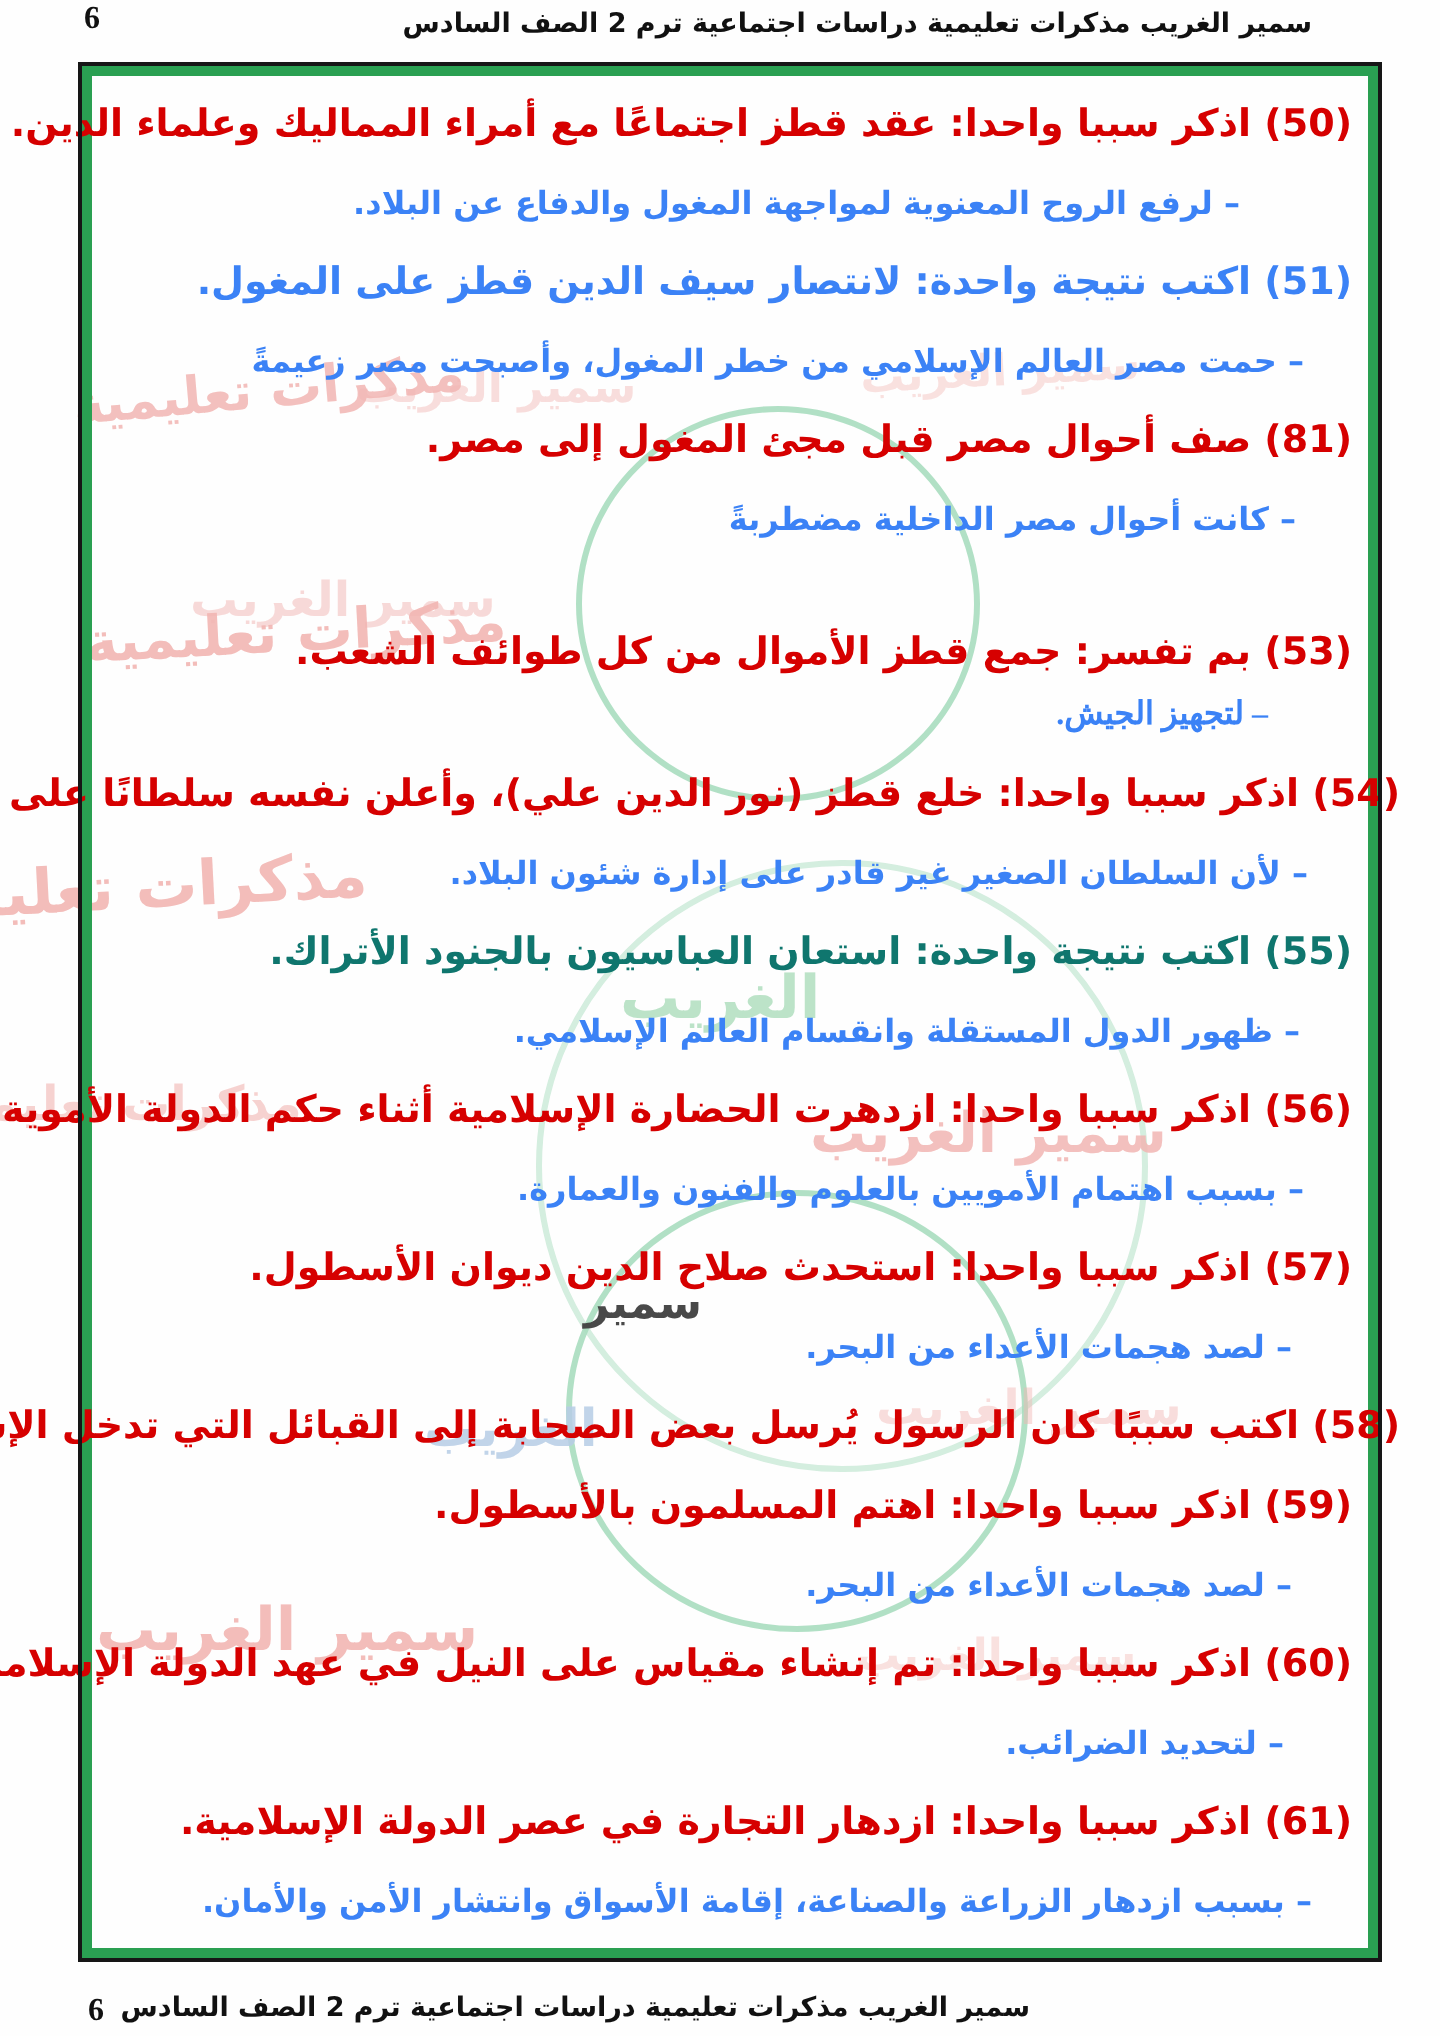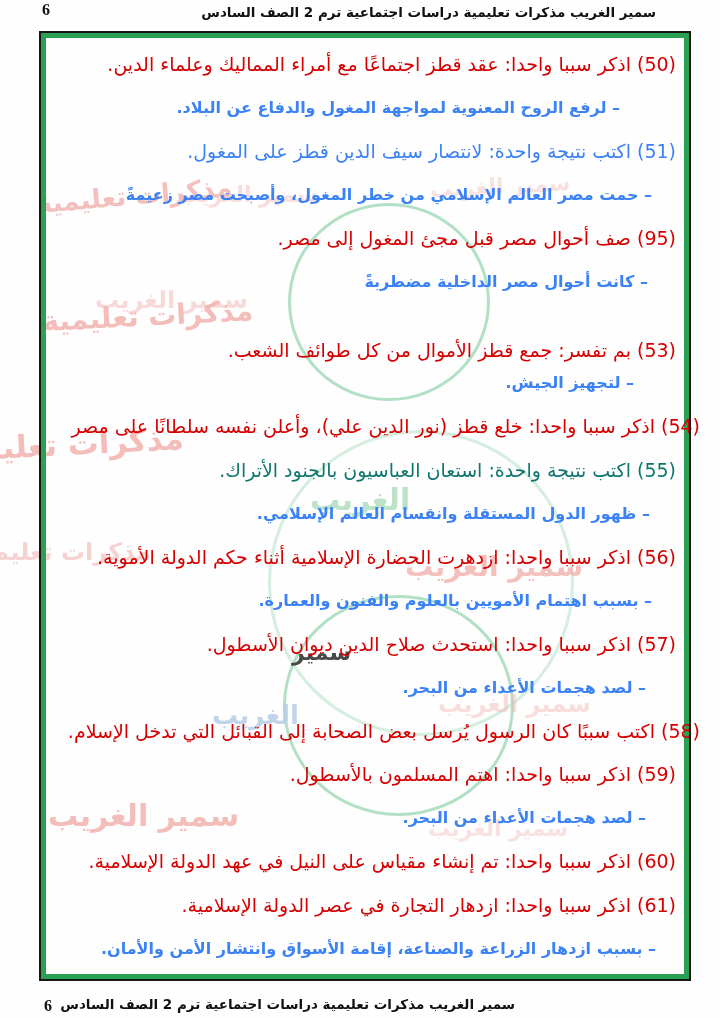--- a/index.html
+++ b/index.html
@@ -35,21 +35,21 @@
   .qa-box {
     position:absolute; top:33px; right:31px; width:648px; height:946px;
     box-sizing:border-box; border:5px solid #2aa052; outline:2px solid #161616;
     padding:4px 8px 4px 6px; z-index:2; background:transparent;
   }
   .qa-lines { display:flex; flex-direction:column; height:100%; }
   .qa-line {
     flex:1 1 0; display:flex; align-items:center; white-space:nowrap;
   }
   .qa-line span { white-space:nowrap; }
-  .qa-line.question span { font-size:19px; font-weight:normal;text-align:right; }
+  .qa-line.question span { font-size:19px; font-weight:bold;text-align:right; }
   .qa-line.answer span  { font-size:16px; font-weight:bold; color:#3b82f6; }
   .qa-line.wide { margin-left:-44px; margin-right:-24px; }
   .qa-line.wide span { font-size:19px; }
 </style>
 </head>
 <body>
 
 <div class="page">
 
   <div class="page-num top">6</div>
@@ -83,33 +83,36 @@
         <div class="qa-line answer">
           <span style="padding-right: 56px;">– لرفع الروح المعنوية لمواجهة المغول والدفاع عن البلاد.</span>
         </div>
         <div class="qa-line question">
           <span style="color: #3b82f6;">(51) اكتب نتيجة واحدة: لانتصار سيف الدين قطز على المغول.</span>
         </div>
         <div class="qa-line answer">
           <span style="padding-right: 24px;">– حمت مصر العالم الإسلامي من خطر المغول، وأصبحت مصر زعيمةً</span>
         </div>
         <div class="qa-line question">
-          <span style="color: rgb(214, 0, 0);">(95) صف أحوال مصر قبل مجئ المغول إلى مصر.</span>
+          <span style="color: rgb(214, 0, 0);">(81) صف أحوال مصر قبل مجئ المغول إلى مصر.</span>
         </div>
         <div class="qa-line answer">
           <span style="padding-right: 28px;">– كانت أحوال مصر الداخلية مضطربةً</span>
         </div>
         <div class="qa-line question">
           <span style="color: rgb(214, 0, 0); margin-top: 36px;">(53) بم تفسر: جمع قطز الأموال من كل طوائف الشعب.</span>
         </div>
         <div class="qa-line answer">
-          <span style="padding-right: 42px;">– لتجهيز الجيش.</span>
+          <span style="padding-right: 42px; font-family: Liberation Serif, serif;">– لتجهيز الجيش.</span>
         </div>
         <div class="qa-line question wide">
           <span style="color: rgb(214, 0, 0);">(54) اذكر سببا واحدا: خلع قطز (نور الدين علي)، وأعلن نفسه سلطانًا على مصر</span>
+        </div>
+        <div class="qa-line answer">
+          <span style="padding-right: 22px;">– لأن السلطان الصغير غير قادر على إدارة شئون البلاد.</span>
         </div>
         <div class="qa-line question">
           <span style="color: #0f766e;">(55) اكتب نتيجة واحدة: استعان العباسيون بالجنود الأتراك.</span>
         </div>
         <div class="qa-line answer">
           <span style="padding-right: 26px;">– ظهور الدول المستقلة وانقسام العالم الإسلامي.</span>
         </div>
         <div class="qa-line question">
           <span style="color: rgb(214, 0, 0);">(56) اذكر سببا واحدا: ازدهرت الحضارة الإسلامية أثناء حكم الدولة الأموية.</span>
         </div>
@@ -127,20 +130,23 @@
         </div>
         <div class="qa-line question">
           <span style="color: rgb(214, 0, 0);">(59) اذكر سببا واحدا: اهتم المسلمون بالأسطول.</span>
         </div>
         <div class="qa-line answer">
           <span style="padding-right: 30px;">– لصد هجمات الأعداء من البحر.</span>
         </div>
         <div class="qa-line question">
           <span style="color: rgb(214, 0, 0);">(60) اذكر سببا واحدا: تم إنشاء مقياس على النيل في عهد الدولة الإسلامية.</span>
         </div>
+        <div class="qa-line answer">
+          <span style="padding-right: 34px;">– لتحديد الضرائب.</span>
+        </div>
         <div class="qa-line question">
           <span style="color: rgb(214, 0, 0);">(61) اذكر سببا واحدا: ازدهار التجارة في عصر الدولة الإسلامية.</span>
         </div>
         <div class="qa-line answer">
           <span style="padding-right: 20px;">– بسبب ازدهار الزراعة والصناعة، إقامة الأسواق وانتشار الأمن والأمان.</span>
         </div>
       </div>
   </div>
 
   <div class="footer-title">سمير الغريب مذكرات تعليمية دراسات اجتماعية  ترم 2 الصف السادس</div>

